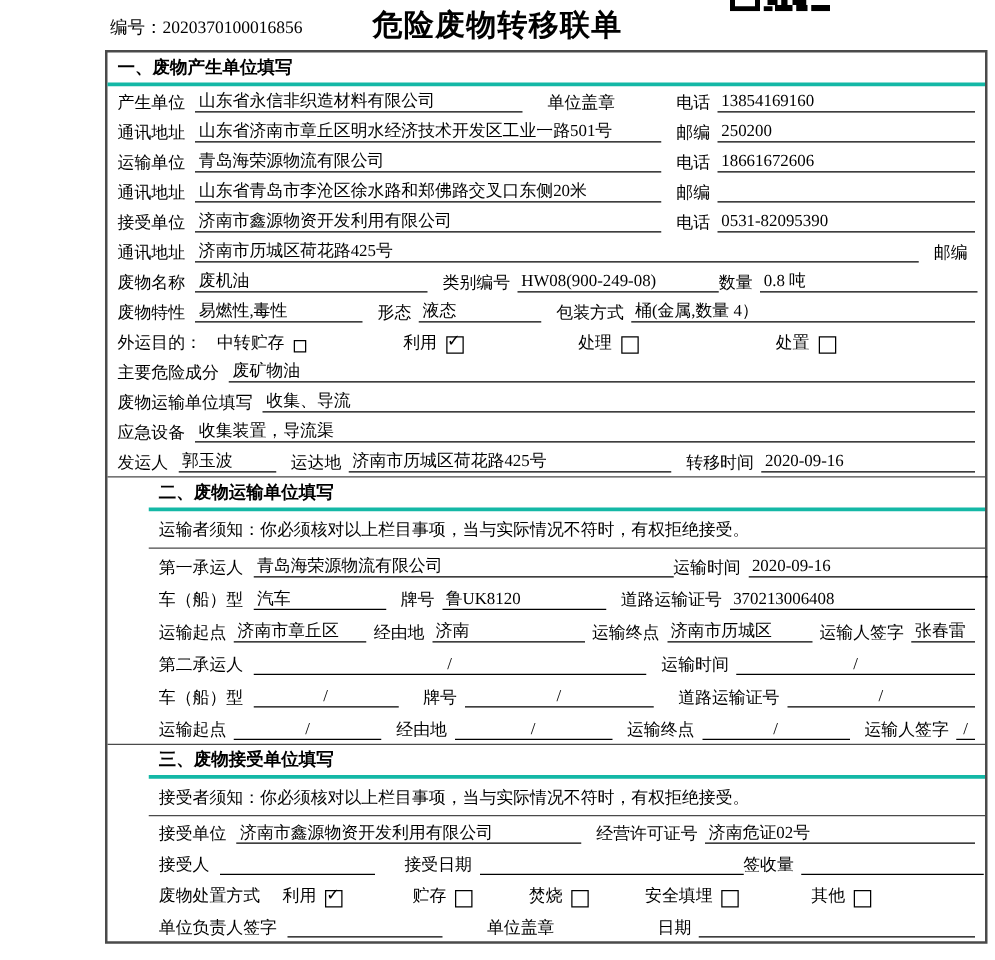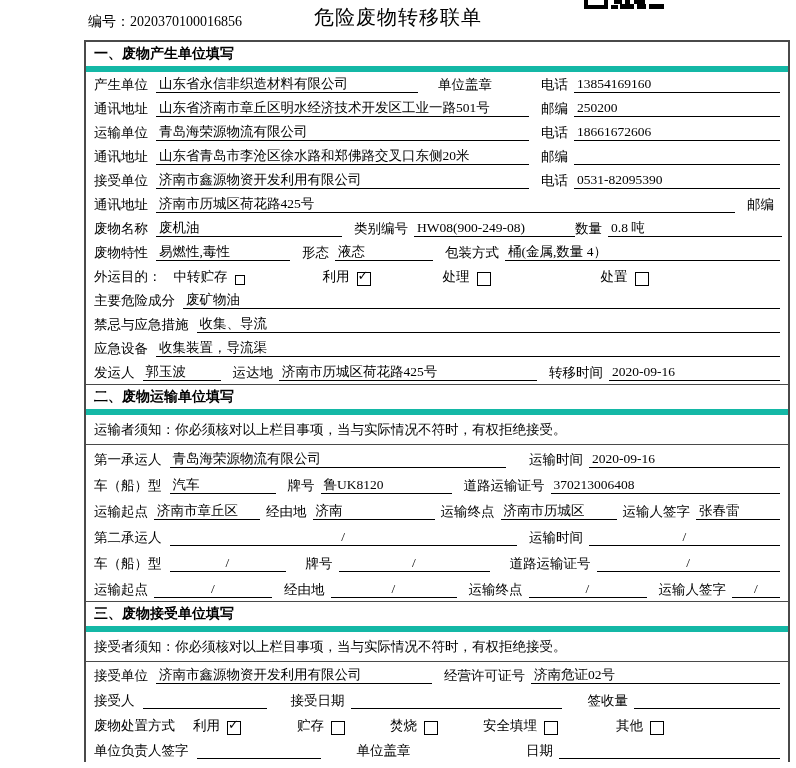--- a/index.html
+++ b/index.html
@@ -4,31 +4,31 @@
 <style>
   html,body{margin:0;padding:0;background:#fff;}
   body{width:796px;height:768px;color:#000;
        font-family:"Liberation Serif","DejaVu Serif",serif;}
   .page{position:relative;width:796px;height:762px;overflow:hidden;}
 
   
   .top{position:relative;height:40px;}
   .serial{position:absolute;left:88px;top:13px;font-size:14px;white-space:nowrap;}
   .doc-title{position:absolute;left:0;right:0;top:4px;text-align:center;
-             font-size:20px;font-weight:normal;letter-spacing:1px;
+             font-size:24px;font-weight:bold;letter-spacing:1px;
              font-family:"Liberation Sans","DejaVu Sans",sans-serif;}
   .qr{position:absolute;left:584px;top:0;width:80px;height:9px;}
 
   
   .form{margin-left:84px;width:706px;box-sizing:border-box;
         border:2px solid #4a4a4a;background:#fff;}
   .sec{box-sizing:border-box;}
-  .sec + .sec{border-top:1px solid #4a4a4a;}
+  .sec + .sec{border-top:1px solid #4a4a4a;padding-left:33px;}
   .sh{height:24px;display:flex;align-items:center;padding:0 8px;
-      font-size:14px;font-weight:bold;border-bottom:6px solid #14b8a6;
+      font-size:14px;font-weight:bold;border-bottom:3px solid #14b8a6;
       font-family:Liberation Mono, monospace;}
   .notice{height:29px;display:flex;align-items:center;padding:0 8px;
           font-size:13.5px;border-bottom:1px solid #4a4a4a;white-space:nowrap;}
 
   .row{display:flex;align-items:flex-end;height:24px;padding:0 8px 3px 8px;
        font-size:13.5px;line-height:16px;white-space:nowrap;box-sizing:border-box;}
   .sec-2 .row{height:26px;}
   .sec-3 .row{height:25px;}
   .lab{margin-right:8px;flex:none;}
   .lab.tight{margin-right:6px;}
@@ -47,21 +47,21 @@
   .cb{display:inline-block;width:12px;height:12px;border:1px solid #000;
       margin-left:7px;position:relative;top:1px;flex:none;}
   .cb.small{width:8px;height:8px;top:0;}
   .cb.checked::after{content:"\2713";position:absolute;left:0;top:-4px;
       font-size:13px;line-height:1;}
 
   .opt{display:flex;align-items:flex-end;text-align:right;}
   .ml6{margin-left:6px}.ml12{margin-left:12px}.ml20{margin-left:20px}
   .ml24{margin-left:24px}.ml28{margin-left:12px}.ml36{margin-left:36px}
   .ml40{margin-left:56px}.ml45{margin-left:45px}.ml58{margin-left:58px}
-  .ml78{margin-left:78px}.ml92{margin-left:72px}.ml110{margin-left:110px}
+  .ml78{margin-left:78px}.ml92{margin-left:92px}.ml110{margin-left:110px}
 
   .footer{margin:6px 0 0 88px;font-size:14px;white-space:nowrap;}
 </style>
 </head>
 <body>
 
 <div class="page">
 
   <div class="top">
     <div class="serial"><span>编号：</span><span>2020370100016856</span></div>
@@ -163,21 +163,21 @@
           <span class="cb"></span>
         </span>
       </div>
 
       <div class="row">
         <span class="lab">主要危险成分</span>
         <span class="u fx">废矿物油</span>
       </div>
 
       <div class="row">
-        <span class="lab">禁忌与应急措施</span>
+        <span class="lab">废物运输单位填写</span>
         <span class="u fx">收集、导流</span>
       </div>
 
       <div class="row">
         <span class="lab">应急设备</span>
         <span class="u fx">收集装置，导流渠</span>
       </div>
 
       <div class="row">
         <span class="lab">发运人</span>

